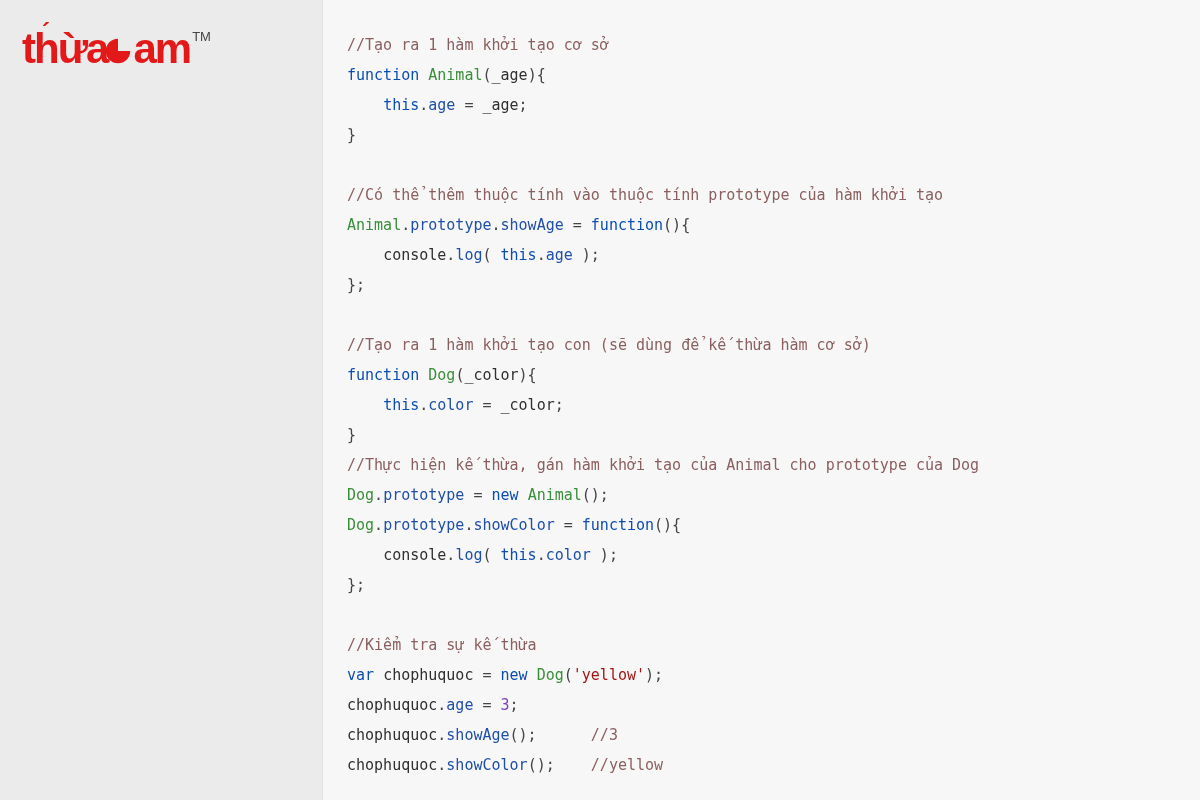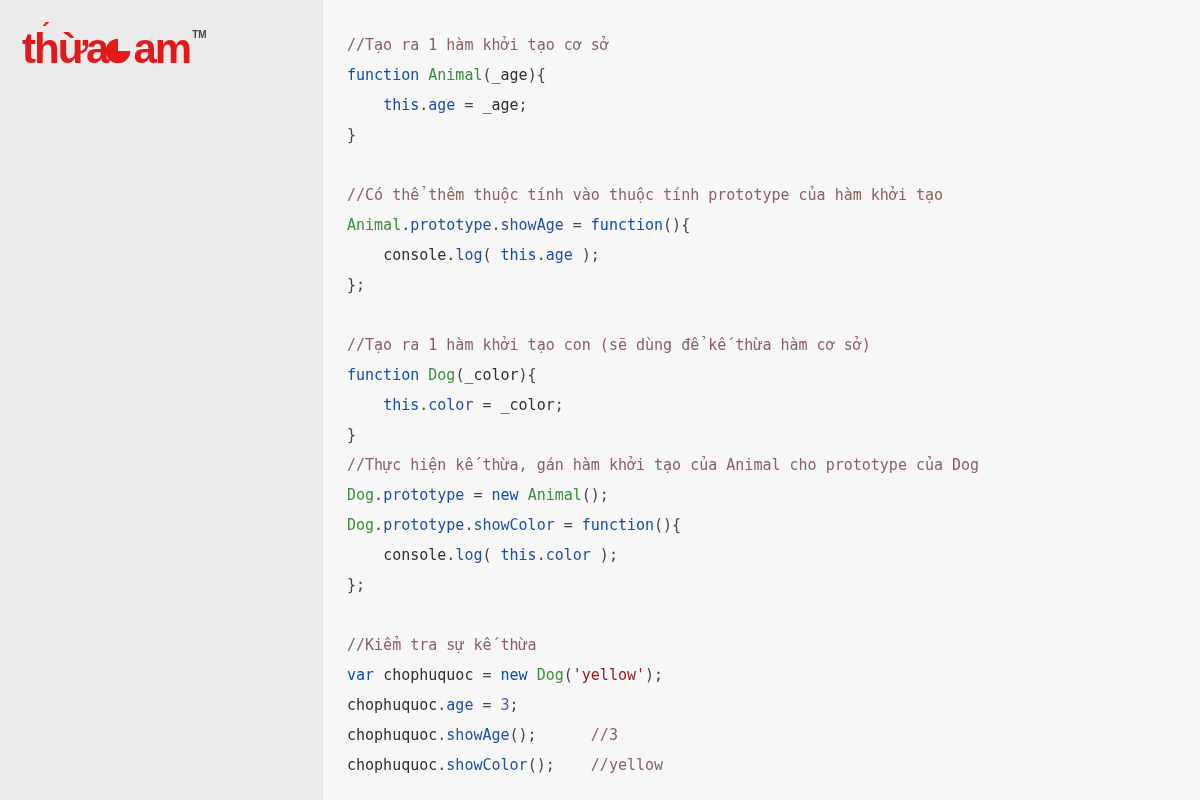--- a/index.html
+++ b/index.html
@@ -16,23 +16,23 @@
     left: 22px;
     font-family: Arial, Helvetica, sans-serif;
     font-weight: 900;
     font-size: 42px;
     color: #e31818;
     letter-spacing: -2px;
     line-height: 1;
     white-space: nowrap;
   }
   .logo .tm {
-    font-size: 10px;
+    font-size: 13px;
     vertical-align: top;
-    font-weight: 700;
+    font-weight: 400;
     letter-spacing: 0;
     color: #444;
     position: relative;
     top: 2px;
     left: 2px;
   }
   .logo .accent-mark {
     position: absolute;
     left: 20px;
     top: -8px;

